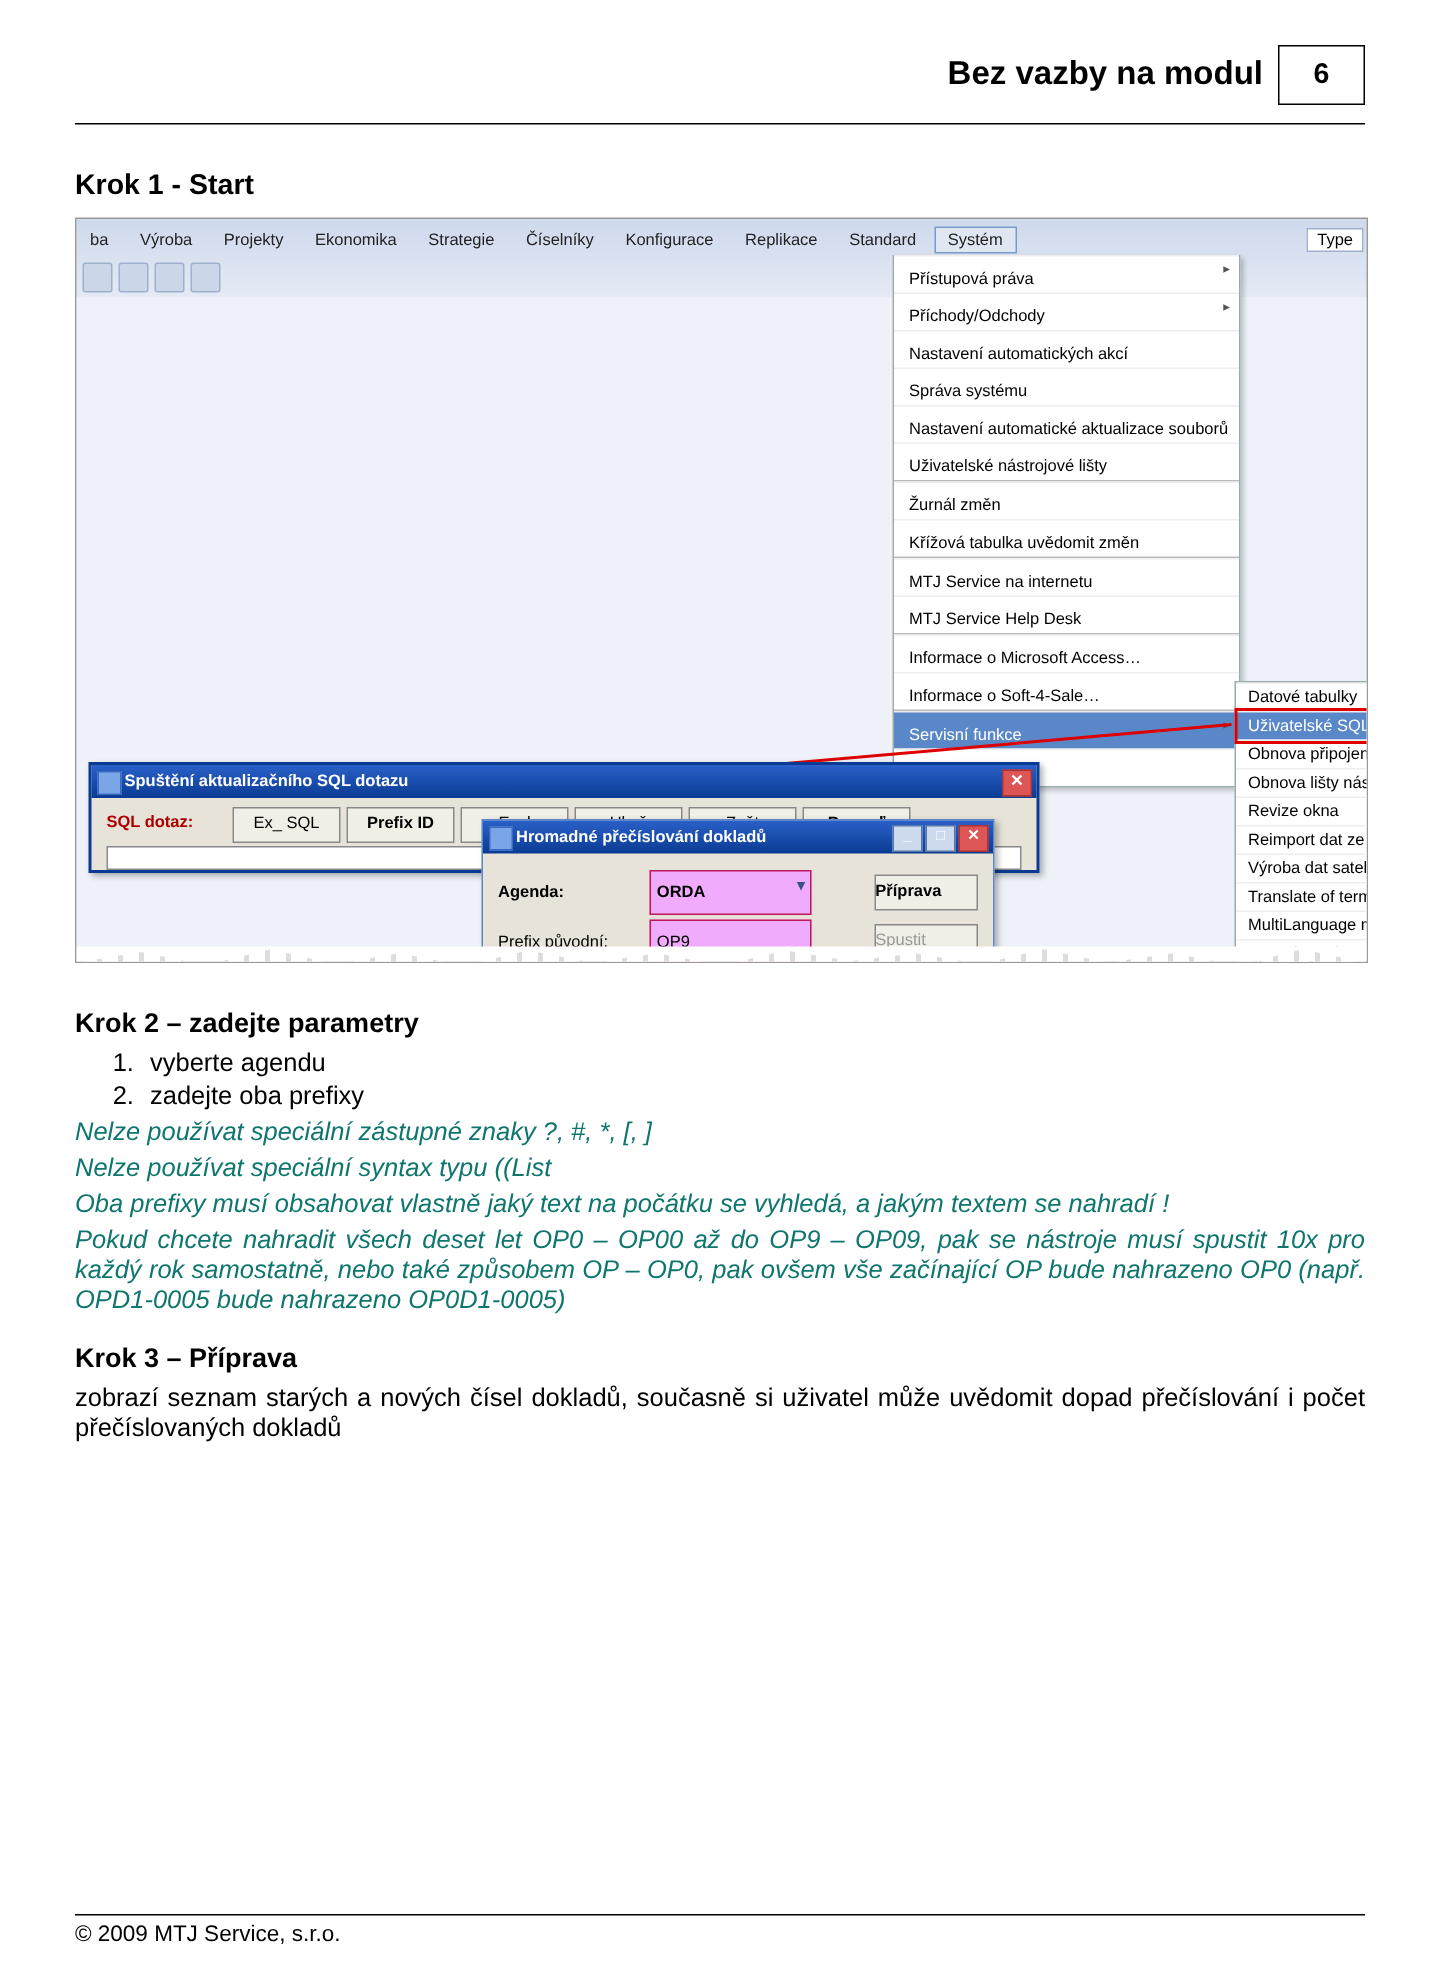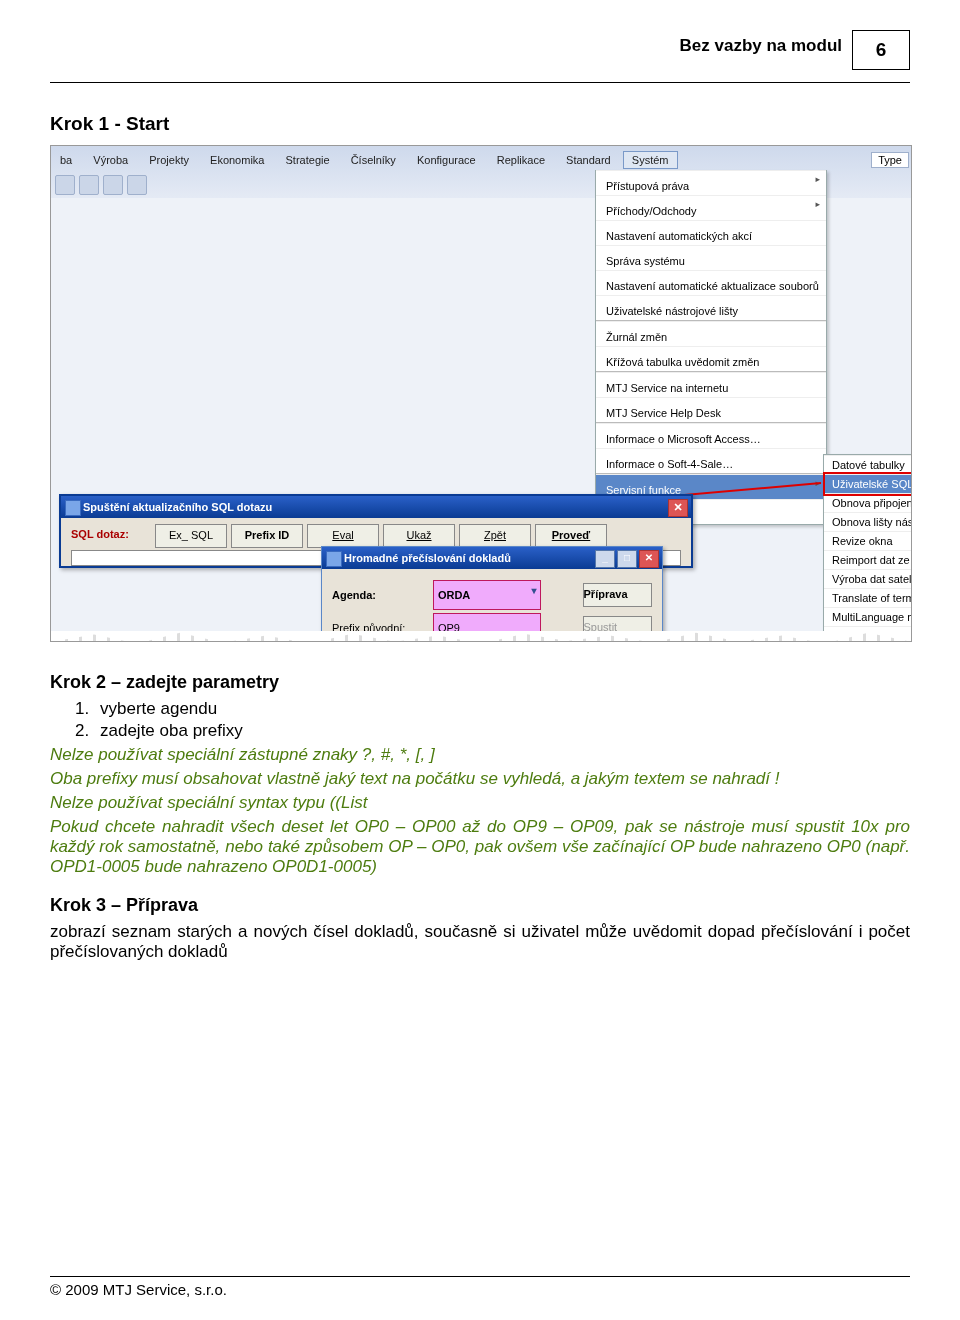--- a/index.html
+++ b/index.html
@@ -8,21 +8,21 @@
     height:1320px;
     background:#fff;
     font-family:Arial,Helvetica,sans-serif;
     font-size:15px;
     color:#000;
     position:relative;
     box-sizing:border-box;
   }
   .page{padding:40px 50px 20px 50px;box-sizing:border-box;width:100%;height:100%;position:relative;}
   .topbar{border-bottom:1.5px solid #000;height:42px;position:relative;margin-bottom:30px;}
-  .top-title{position:absolute;right:68px;top:-4px;font-weight:bold;font-size:17px;text-align:right;}
+  .top-title{position:absolute;right:68px;top:-4px;font-weight:bold;font-size:22px;text-align:right;}
   .pagebox{position:absolute;right:0;top:-10px;width:56px;height:38px;border:1.5px solid #000;text-align:center;line-height:38px;font-weight:bold;font-size:19px;}
   h2{font-size:19px;font-weight:bold;margin:6px 0 10px 0;}
   h3{font-size:18px;font-weight:bold;margin:4px 0 6px 0;}
   .screenshot-wrap{border:1px solid #999;width:860px;height:495px;position:relative;background:linear-gradient(#ced9ec,#e8edf6 60px,#eef2f8 60px);overflow:hidden;}
   
   .menubar{position:absolute;left:0;top:5px;right:0;height:20px;font-size:11px;color:#222;}
   .menubar span{display:inline-block;padding:2px 8px;border:1px solid transparent;}
   .menubar span.active{border:1px solid #7a99c8;background:#dfe7f3;}
   .toolbar{position:absolute;left:4px;top:28px;height:22px;display:flex;gap:4px;align-items:center;}
   .tool{width:18px;height:18px;background:#cbd6e8;border:1px solid #9fb0cc;border-radius:2px;}
@@ -34,21 +34,21 @@
   .dropmenu .mi.sub::after{content:"▸";position:absolute;right:6px;top:3px;font-size:9px;color:#555;}
   .dropmenu .mi.hl{background:#5a87c8;color:#fff;}
   .submenu{position:absolute;left:772px;top:308px;width:150px;background:#fff;border:1px solid #9aa;font-size:11px;box-shadow:2px 2px 3px rgba(0,0,0,.2);}
   .submenu .mi{padding:3px 8px;border-top:1px solid #eee;white-space:nowrap;}
   .submenu .mi.hl{background:#5a87c8;color:#fff;}
   
   .rbox{position:absolute;border:2px solid #d00;}
   .arrow{position:absolute;border-top:2px solid #d00;transform-origin:left center;}
   .arrow::after{content:"";position:absolute;right:-2px;top:-5px;border:5px solid transparent;border-left:8px solid #d00;}
   
-  .winSQL{position:absolute;left:8px;top:348px;width:630px;height:70px;background:#e8e3d8;border:2px solid #0a3b93;box-shadow:2px 2px 4px rgba(0,0,0,.3);}
+  .winSQL{position:absolute;left:8px;top:362px;width:630px;height:70px;background:#e8e3d8;border:2px solid #0a3b93;box-shadow:2px 2px 4px rgba(0,0,0,.3);}
   .winSQL .titlebar{height:22px;background:linear-gradient(#2a60c8,#0a3b93);color:#fff;font-size:11px;line-height:22px;padding-left:22px;position:relative;font-weight:bold;}
   .winSQL .titlebar .ic{position:absolute;left:4px;top:4px;width:14px;height:14px;background:#7aa6e8;border:1px solid #3a6bc0;}
   .winSQL .closebtn{position:absolute;right:3px;top:3px;width:18px;height:16px;background:#d55;border:1px solid #a33;color:#fff;font-size:11px;text-align:center;line-height:14px;}
   .winSQL .body{position:absolute;left:4px;right:4px;top:26px;bottom:4px;}
   .sql-label{position:absolute;left:6px;top:6px;font-size:11px;color:#a00;font-weight:bold;}
   .sql-btnrow{position:absolute;left:90px;top:2px;display:flex;gap:4px;}
   .sql-btn{width:70px;height:22px;font-size:11px;background:#efefe6;border:1px solid #888;text-align:center;line-height:20px;}
   .sql-btn u{text-decoration:underline;}
   .sql-text{position:absolute;left:6px;top:28px;right:6px;height:14px;background:#fff;border:1px solid #888;}
   
@@ -64,21 +64,21 @@
   .winHR .inp{height:18px;background:#f0abfc;border:1px solid #be185d;padding:5px 4px;line-height:18px;}
   .winHR .combo{width:110px;position:relative;}
   .winHR .combo::after{content:"▾";position:absolute;right:3px;top:1px;color:#33508f;font-size:10px;}
   .winHR .btn{height:22px;width:76px;background:#efefe6;border:1px solid #888;font-size:11px;line-height:20px;}
   .winHR .btn.dis{color:#999;}
   .torn{position:absolute;left:0;right:0;bottom:-8px;height:18px;background:#fff;}
   .torn::before{content:"";position:absolute;inset:0;background:repeating-linear-gradient(90deg,#ddd 0 3px,#fff 3px 14px);clip-path:polygon(0 60%,5% 20%,10% 70%,15% 10%,20% 65%,25% 25%,30% 70%,35% 15%,40% 60%,45% 25%,50% 70%,55% 15%,60% 55%,65% 25%,70% 65%,75% 10%,80% 60%,85% 25%,90% 70%,95% 10%,100% 60%,100% 100%,0 100%);}
   
   .bodytext{margin-top:30px;font-size:17px;}
   .bodytext p{margin:4px 0;}
-  .ital{color:#4d7c0f;font-style:italic;}
+  .ital{color:#0f766e;font-style:italic;}
   .just{text-align:justify;}
   .footer{position:absolute;left:50px;right:50px;bottom:22px;border-top:1.5px solid #000;padding-top:4px;font-size:15px;}
   ol.steps{margin:4px 0 4px 0;padding-left:44px;}
   ol.steps li{margin:2px 0;padding-left:6px;}
 </style>
 </head>
 <body>
 
 <div class="page">
 
@@ -205,22 +205,22 @@
     <div class="torn"></div>
   </div>
 
   <div class="bodytext">
     <h3>Krok 2 – zadejte parametry</h3>
     <ol class="steps">
       <li>vyberte agendu</li>
       <li>zadejte oba prefixy</li>
     </ol>
     <p class="ital">Nelze používat speciální zástupné znaky ?, #, *, [, ]</p>
+    <p class="ital">Nelze používat speciální syntax typu ((List</p>
     <p class="ital">Oba prefixy musí obsahovat vlastně jaký text na počátku se vyhledá, a jakým textem se nahradí !</p>
-    <p class="ital">Nelze používat speciální syntax typu ((List</p>
     <p class="ital just">Pokud chcete nahradit všech deset let OP0 – OP00 až do OP9 – OP09, pak se nástroje musí spustit 10x pro každý rok samostatně, nebo také způsobem OP – OP0, pak ovšem vše začínající OP bude nahrazeno OP0 (např. OPD1-0005 bude nahrazeno OP0D1-0005)</p>
 
     <h3 style="margin-top:18px">Krok 3 – Příprava</h3>
     <p class="just">zobrazí seznam starých a nových čísel dokladů, současně si uživatel může uvědomit dopad přečíslování i počet přečíslovaných dokladů</p>
   </div>
 
   <div class="footer">
     <span>© 2009 MTJ Service, s.r.o.</span>
   </div>
 </div>

